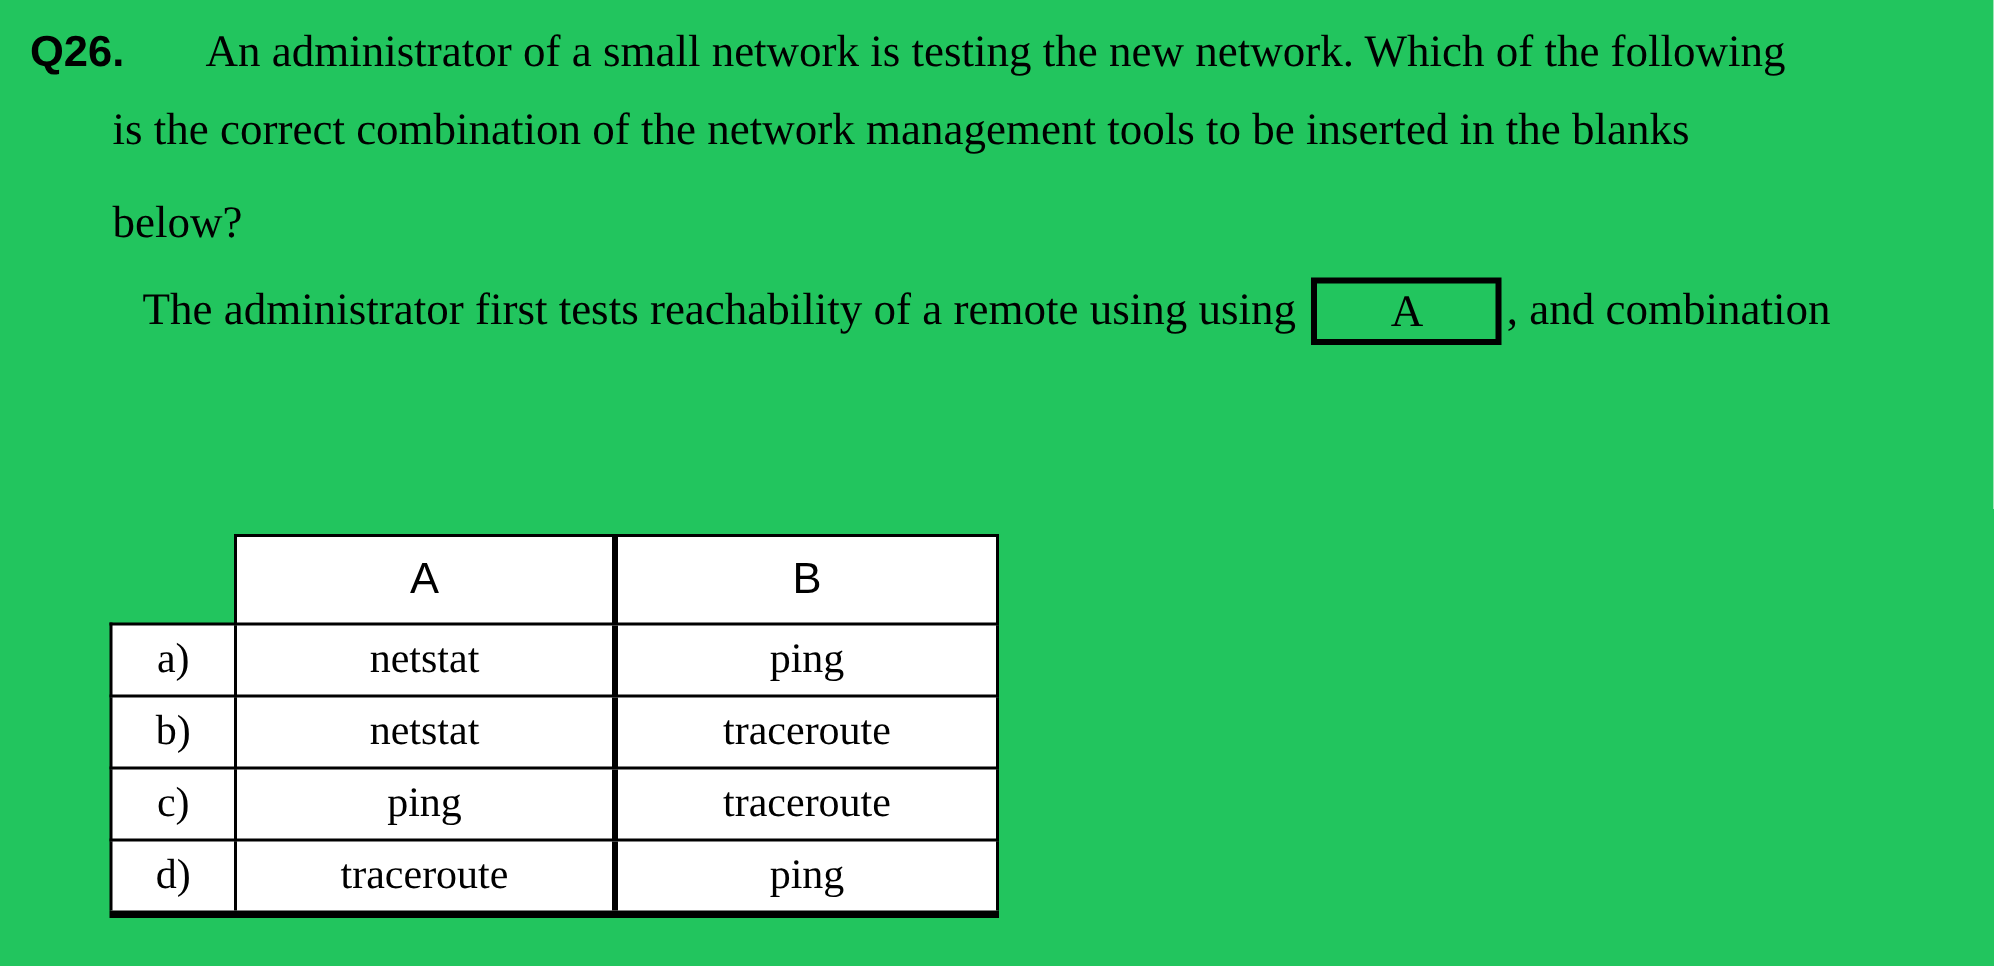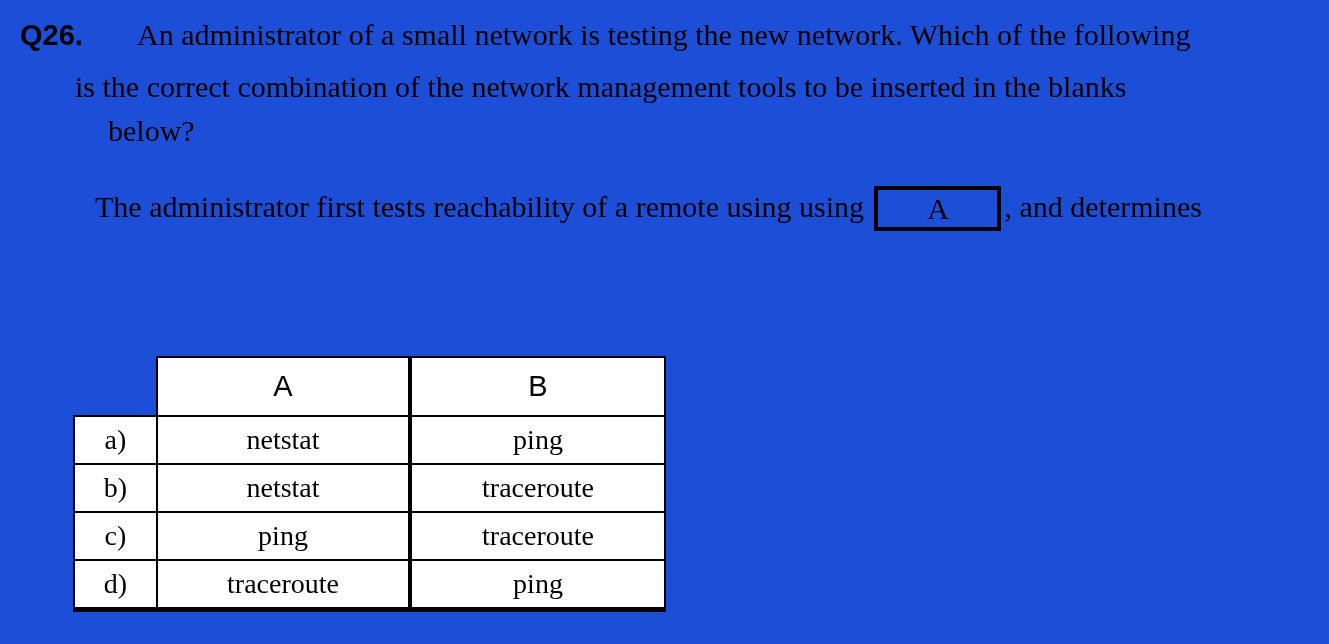--- a/index.html
+++ b/index.html
@@ -9,41 +9,41 @@
     width: 1329px;
     height: 644px;
     overflow: hidden;
     font-family: "Liberation Serif", serif;
     color: #000000;
   }
   .page {
     position: relative;
     width: 1329px;
     height: 644px;
-    background: #1d4ed8;
+    background: #22c55e;
   }
   .serif-line {
     position: absolute;
     font-family: "Liberation Serif", serif;
     font-size: 30px;
     line-height: 46px;
     white-space: nowrap;
     color: #000000;
   }
   .q-line1 { left: 20px; top: 12px; }
   .q-num {
     display: inline-block;
     width: 117px;
     font-family: "Liberation Sans", sans-serif;
     font-weight: bold;
     font-size: 29px;
     vertical-align: baseline;
   }
   .q-line2 { left: 75px; top: 64px; }
-  .q-line3 { left: 75px; top: 108px; margin-left: 33px; }
+  .q-line3 { left: 75px; top: 126px; }
 
   .stmt-line1 { left: 95px; top: 184px; }
   .stmt-line2 { left: 95px; top: 234px; }
   .blank-box {
     display: inline-block;
     width: 119px;
     height: 37px;
     border: 4px solid #000000;
     text-align: center;
     line-height: 37px;
@@ -94,21 +94,21 @@
 <div class="page">
 
   <div class="serif-line q-line1">
     <span class="q-num">Q26.</span><span>An administrator of a small network is testing the new network. Which of the following</span>
   </div>
   <div class="serif-line q-line2">is the correct combination of the network management tools to be inserted in the blanks</div>
   <div class="serif-line q-line3">below?</div>
 
   <div class="serif-line stmt-line1">
     <span>The administrator first tests reachability of a remote using using</span>
-    <span class="blank-box"><span>A</span></span><span>, and determines</span>
+    <span class="blank-box"><span>A</span></span><span>, and combination</span>
   </div>
 
   <table class="options">
     <tbody>
         <tr class="head">
       <td class="corner col-letter"></td>
       <td class="hdr col-a">A</td>
       <td class="hdr col-b">B</td>
     </tr>
     <tr class="datarow">

